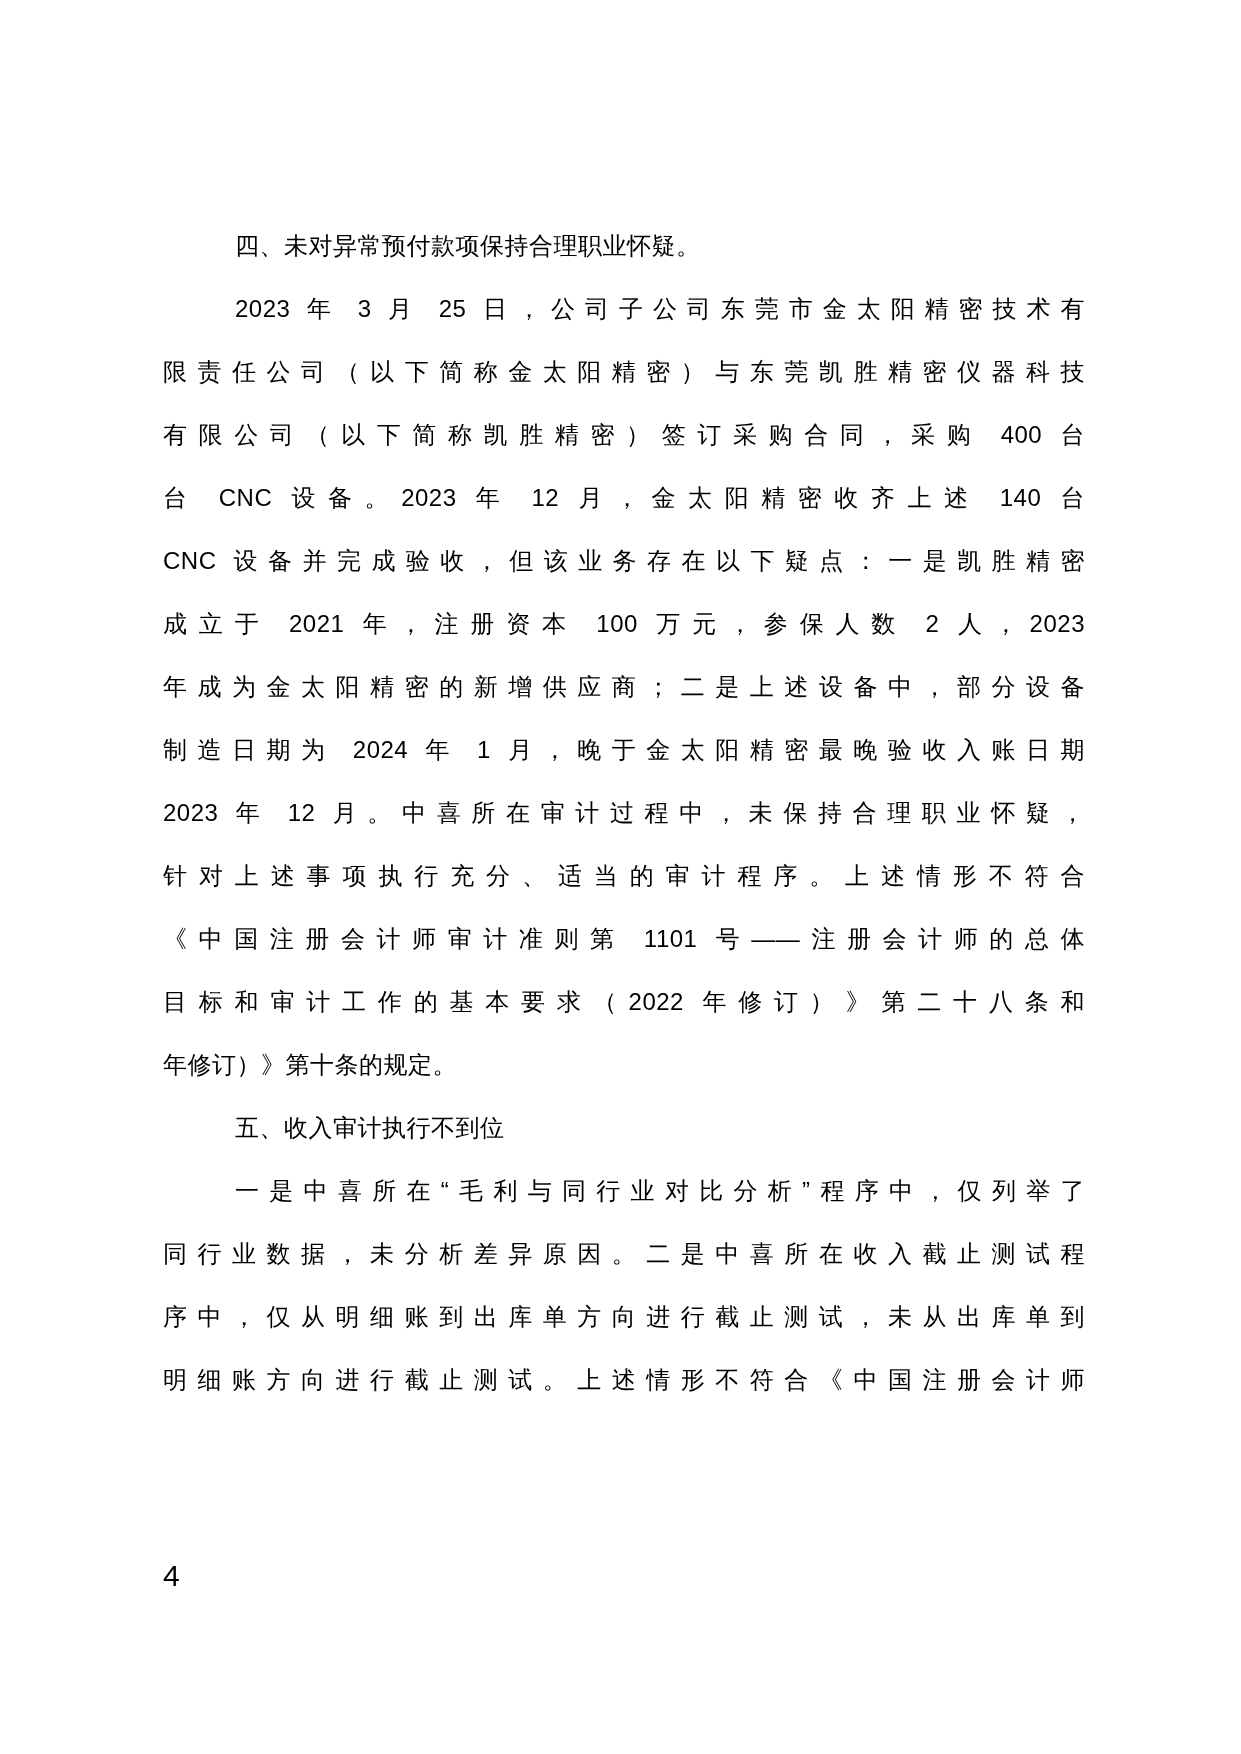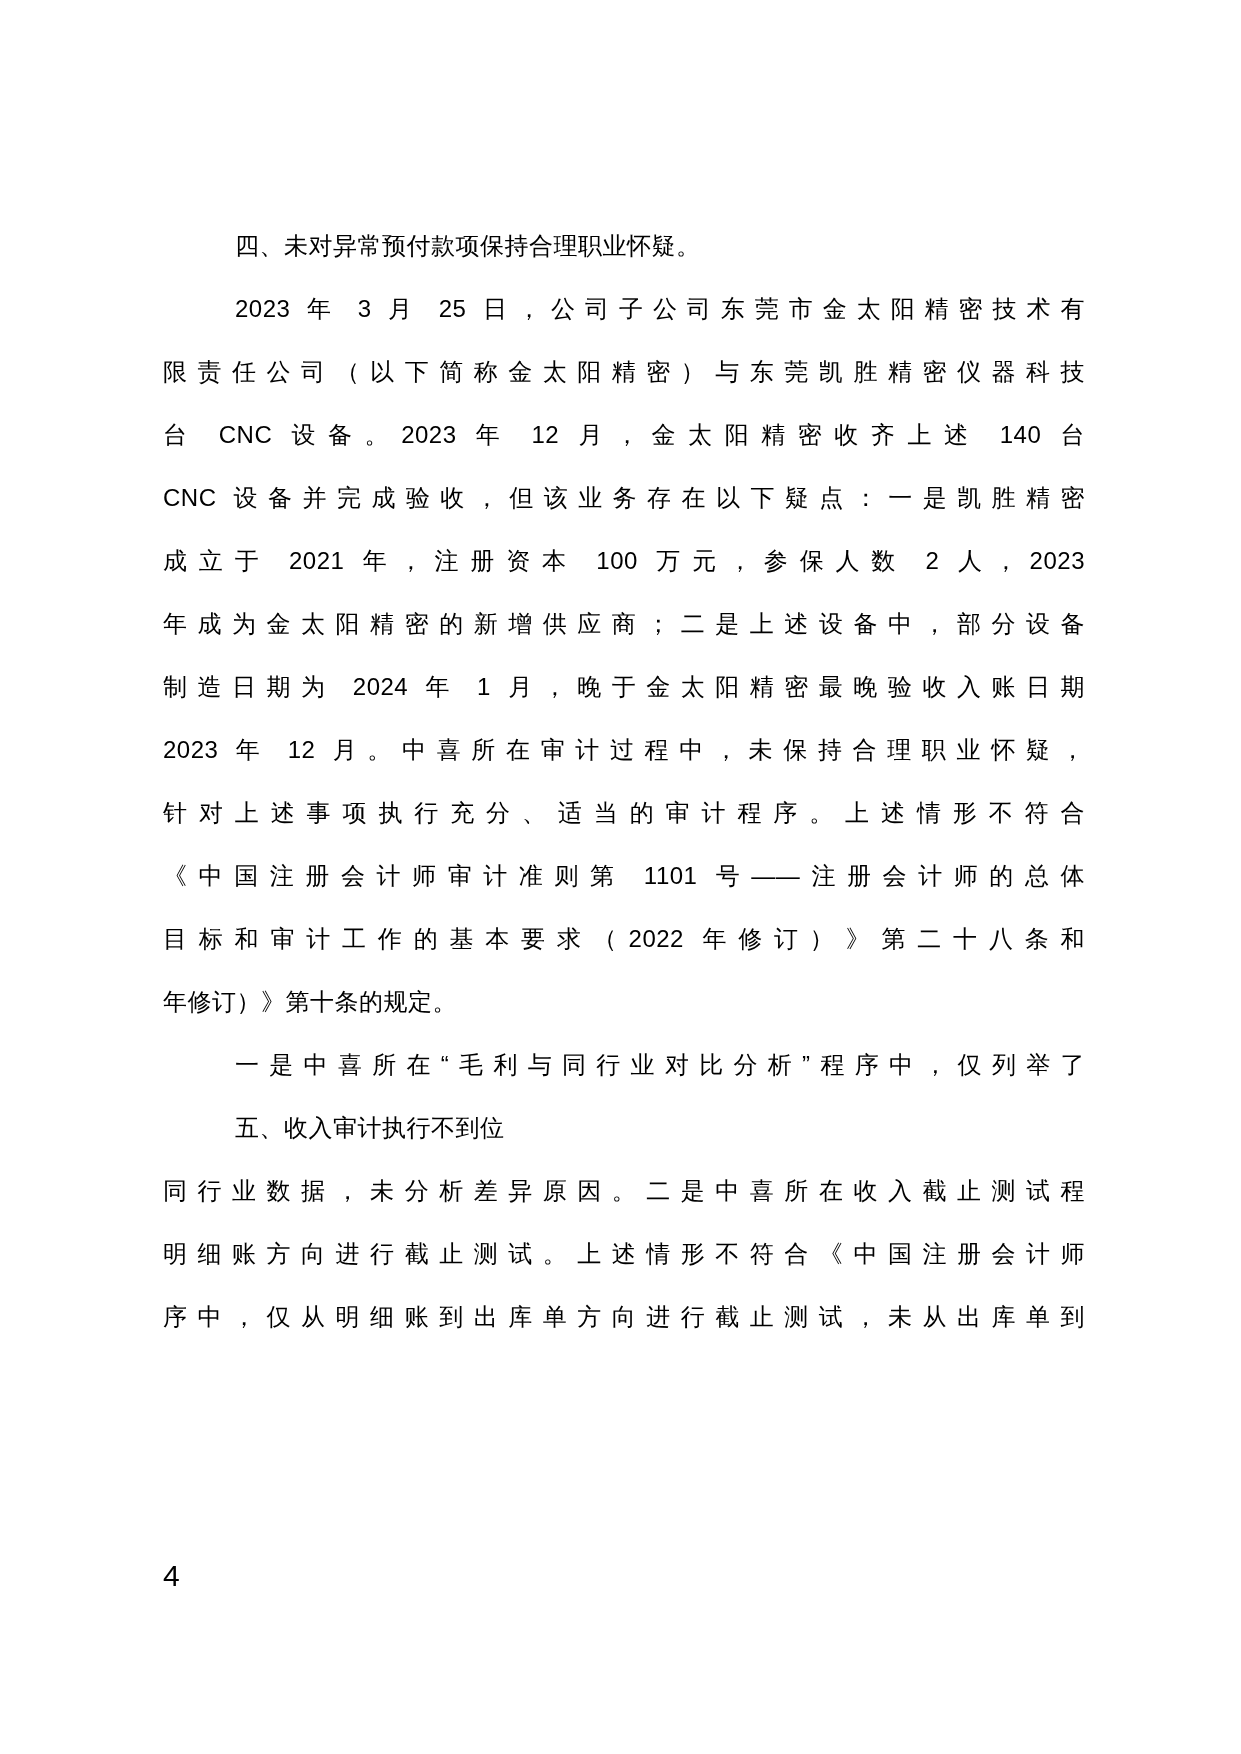--- a/index.html
+++ b/index.html
@@ -53,20 +53,21 @@
 
 <div class="page">
   <div class="text-block">
 
     <p class="line ind"><span>四、未对异常预付款项保持合理职业怀疑。</span></p>
 
     <p class="line ind j"><span>2023 年 3 月 25 日，公司子公司东莞市金太阳精密技术有</span></p>
 
     <p class="line j"><span>限责任公司（以下简称金太阳精密）与东莞凯胜精密仪器科技</span></p>
 
+    <p class="line j"><span>有限公司（以下简称凯胜精密）签订采购合同，采购 400 台</span></p>
 
 
     <p class="line j"><span>台 CNC 设备。2023 年 12 月，金太阳精密收齐上述 140 台</span></p>
 
     <p class="line j"><span>CNC 设备并完成验收，但该业务存在以下疑点：</span><span class="b">一是</span><span>凯胜精密</span></p>
 
     <p class="line j"><span>成立于 2021 年，注册资本 100 万元，参保人数 2 人，2023</span></p>
 
     <p class="line j"><span>年成为金太阳精密的新增供应商；</span><span class="b">二是</span><span>上述设备中，部分设备</span></p>
 
@@ -76,26 +77,26 @@
 
     <p class="line j"><span>针对上述事项执行充分、适当的审计程序。上述情形不符合</span></p>
 
     <p class="line j"><span>《中国注册会计师审计准则第 1101 号——注册会计师的总体</span></p>
 
     <p class="line j"><span>目标和审计工作的基本要求（2022 年修订）》第二十八条和</span></p>
 
 
     <p class="line"><span>年修订）》第十条的规定。</span></p>
 
+    <p class="line ind"><span>五、收入审计执行不到位</span></p>
+
     <p class="line ind j"><span class="b">一是</span><span>中喜所在“毛利与同行业对比分析”程序中，仅列举了</span></p>
-
-    <p class="line ind"><span>五、收入审计执行不到位</span></p>
 
     <p class="line j"><span>同行业数据，未分析差异原因。</span><span class="b">二是</span><span>中喜所在收入截止测试程</span></p>
 
+    <p class="line j"><span>序中，仅从明细账到出库单方向进行截止测试，未从出库单到</span></p>
+
     <p class="line j"><span>明细账方向进行截止测试。上述情形不符合《中国注册会计师</span></p>
-
-    <p class="line j"><span>序中，仅从明细账到出库单方向进行截止测试，未从出库单到</span></p>
 
   </div>
 
   <div class="page-num">4</div>
 </div>
 
 </body></html>

